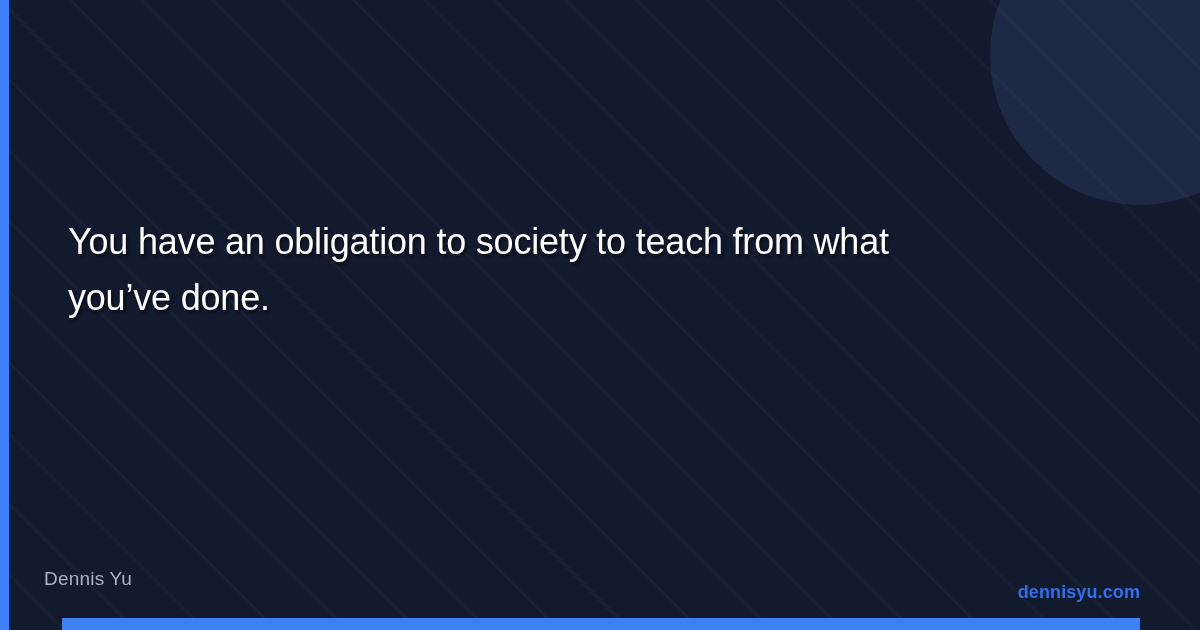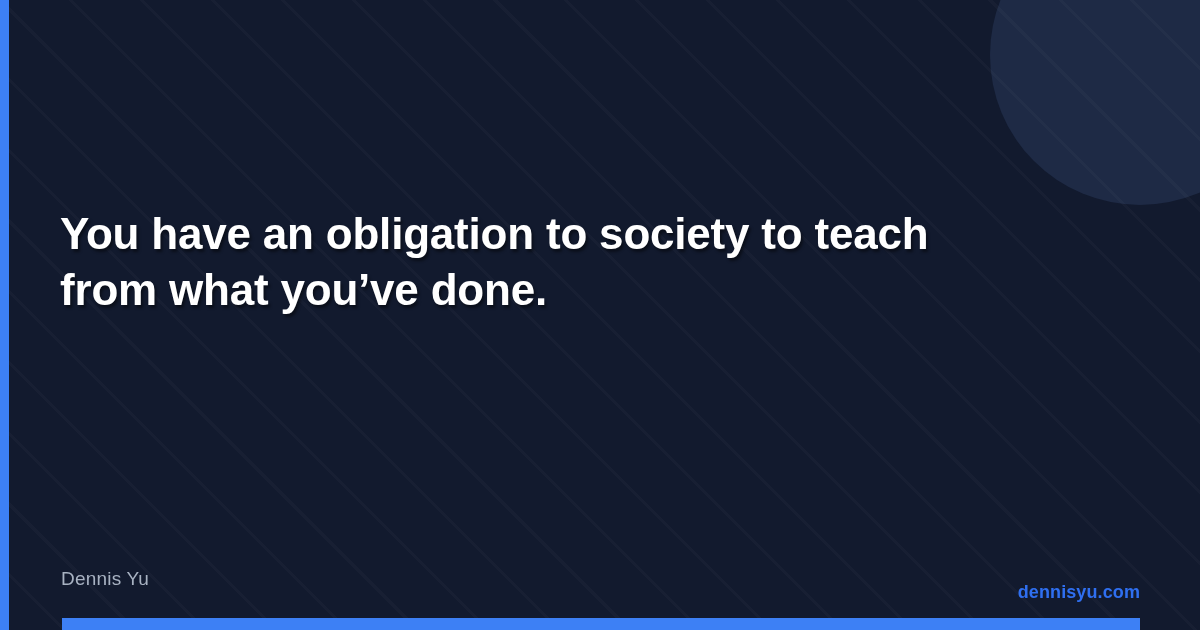--- a/index.html
+++ b/index.html
@@ -70,41 +70,41 @@
     width: 1078px;
     height: 12px;
     background: #3d80f5;
   }
 
   #quote-text {
     position: absolute;
     left: 60px;
     top: 206px;
     width: 880px;
-    margin: 0;
+    margin: 8px;
     font-family: "Liberation Sans", sans-serif;
-    font-size: 44px;
+    font-size: 36px;
     line-height: 56px;
-    font-weight: bold;
+    font-weight: normal;
     color: #ffffff;
     letter-spacing: -0.2px;
     text-shadow: 2px 3px 3px rgba(0,0,0,0.45);
   }
 
   #footer {
     position: absolute;
     left: 0;
     top: 566px;
     width: 1200px;
     height: 30px;
   }
 
   #author-name {
     position: absolute;
-    left: 61px;
+    left: 44px;
     top: 0;
     font-family: "Liberation Sans", sans-serif;
     font-size: 19px;
     line-height: 26px;
     font-weight: normal;
     color: #a8b2c2;
     letter-spacing: 0.2px;
   }
 
   #site-url {

